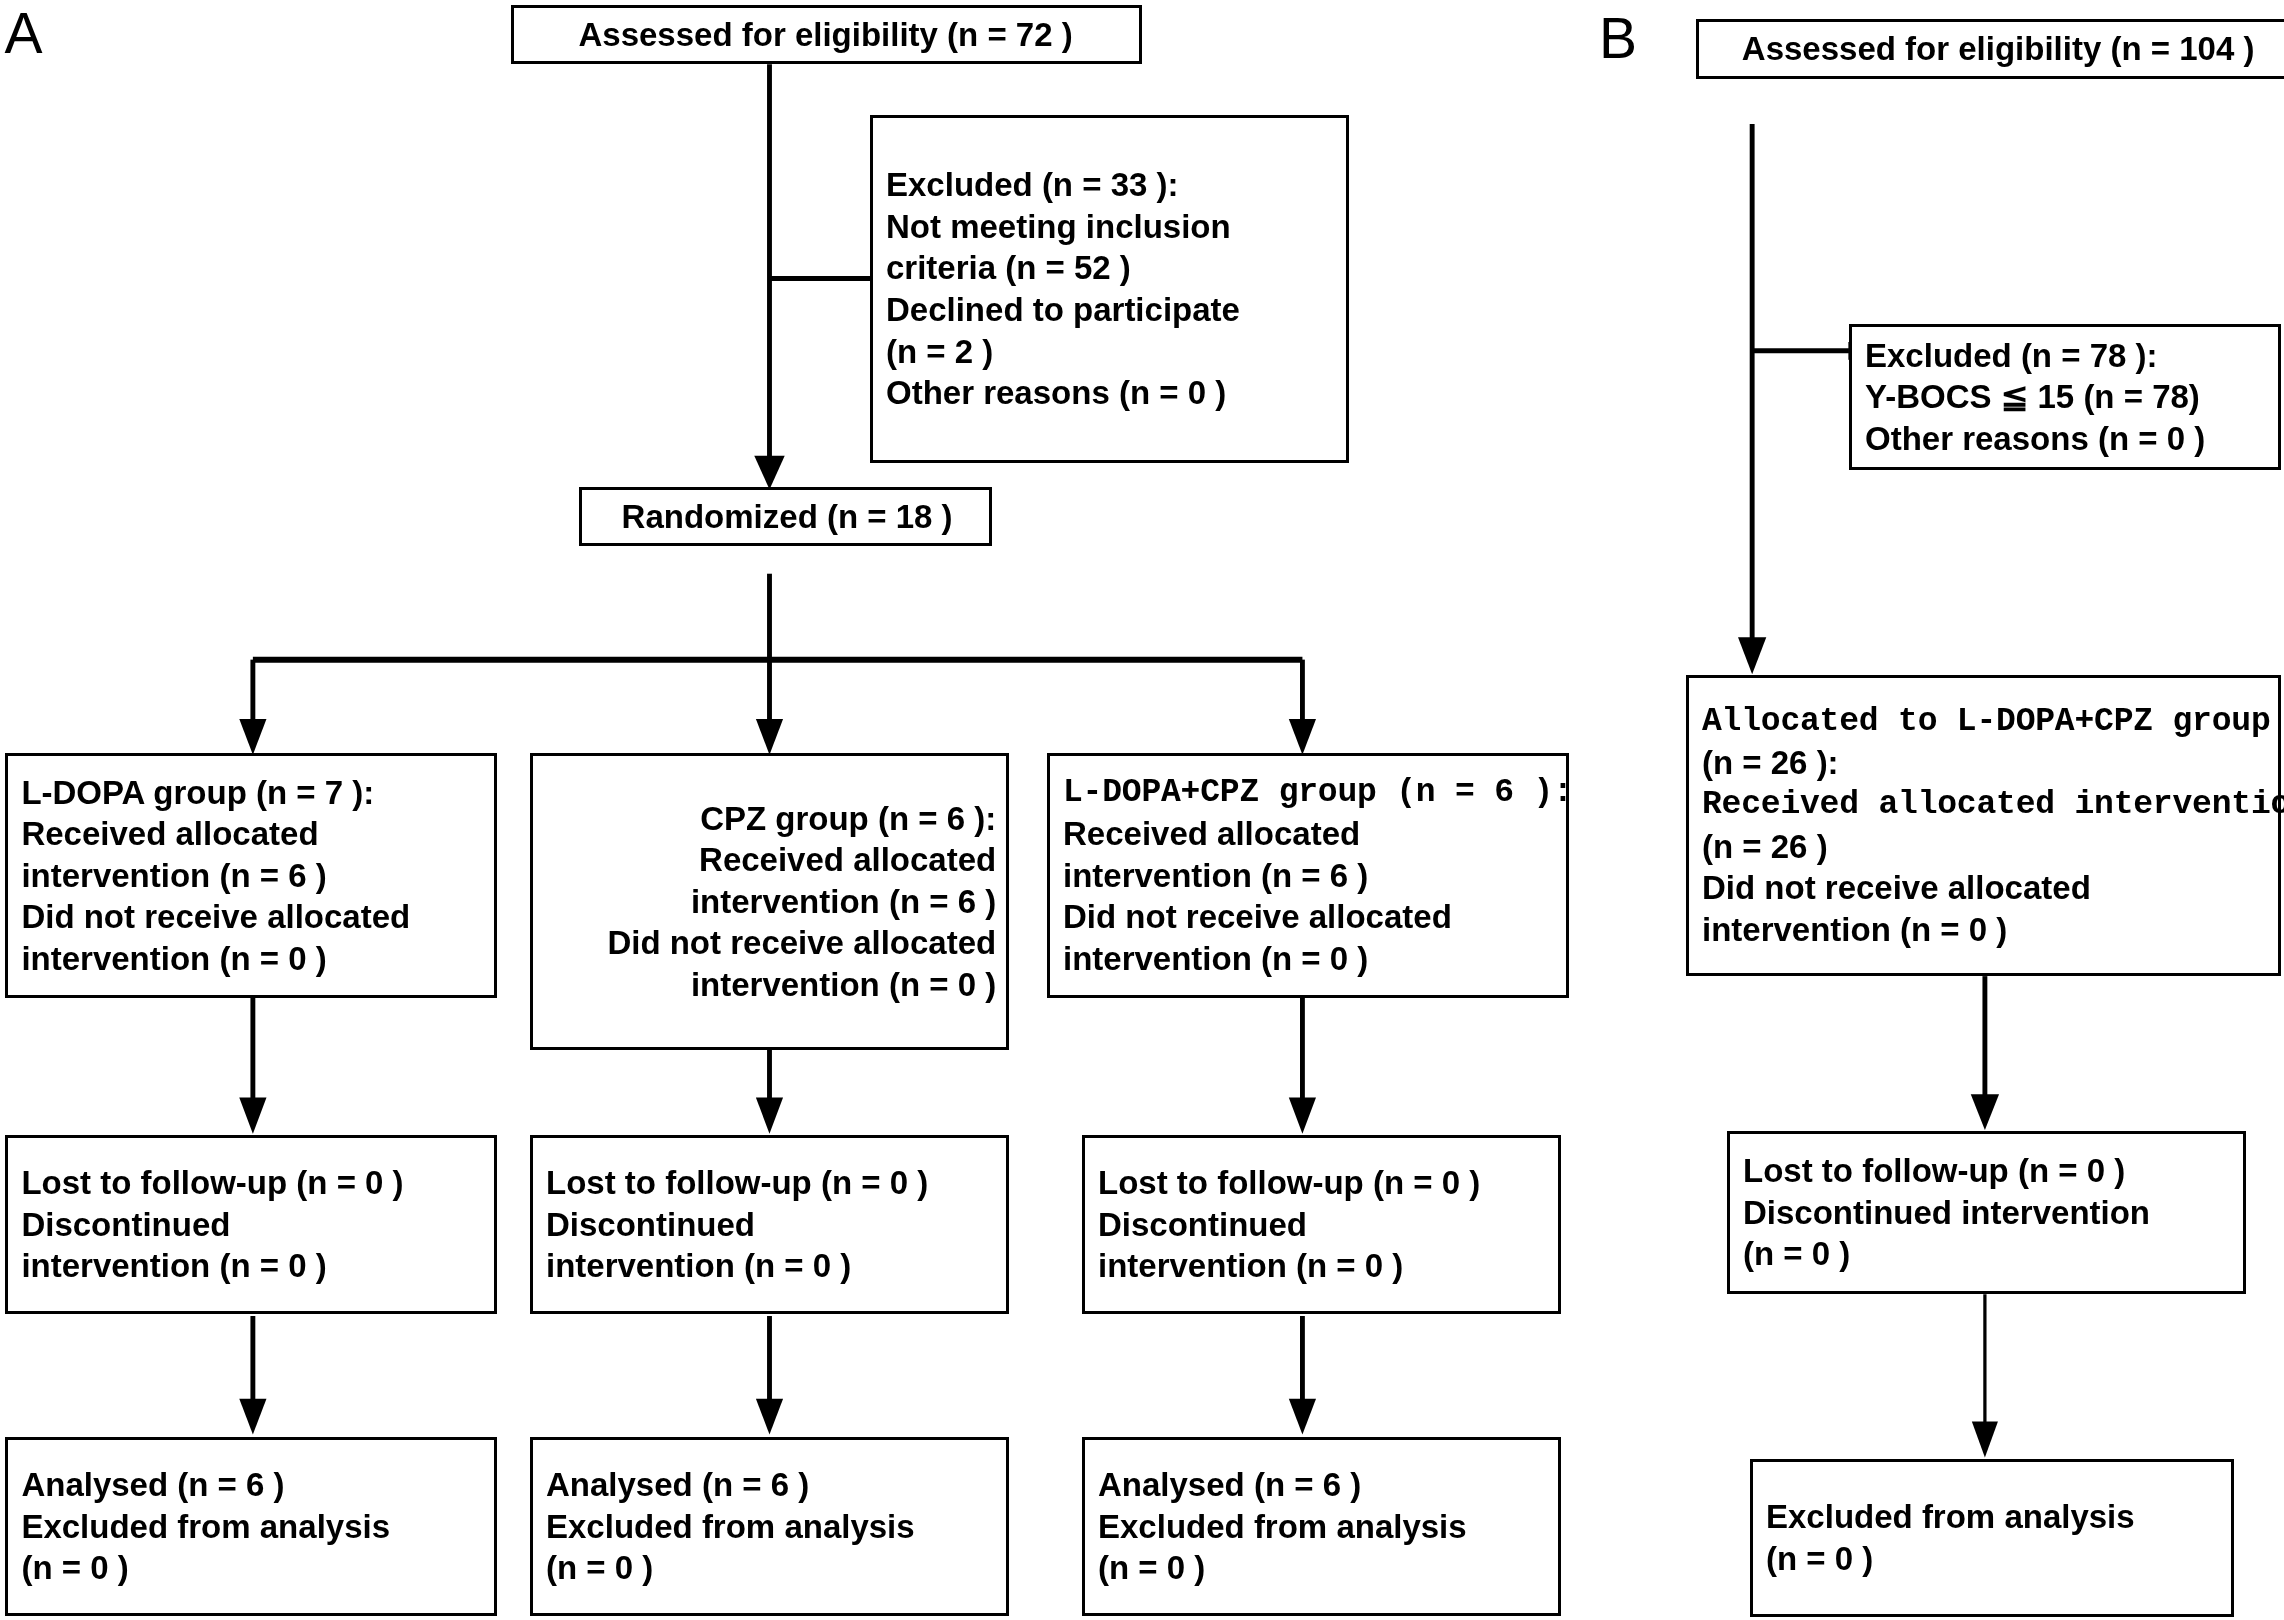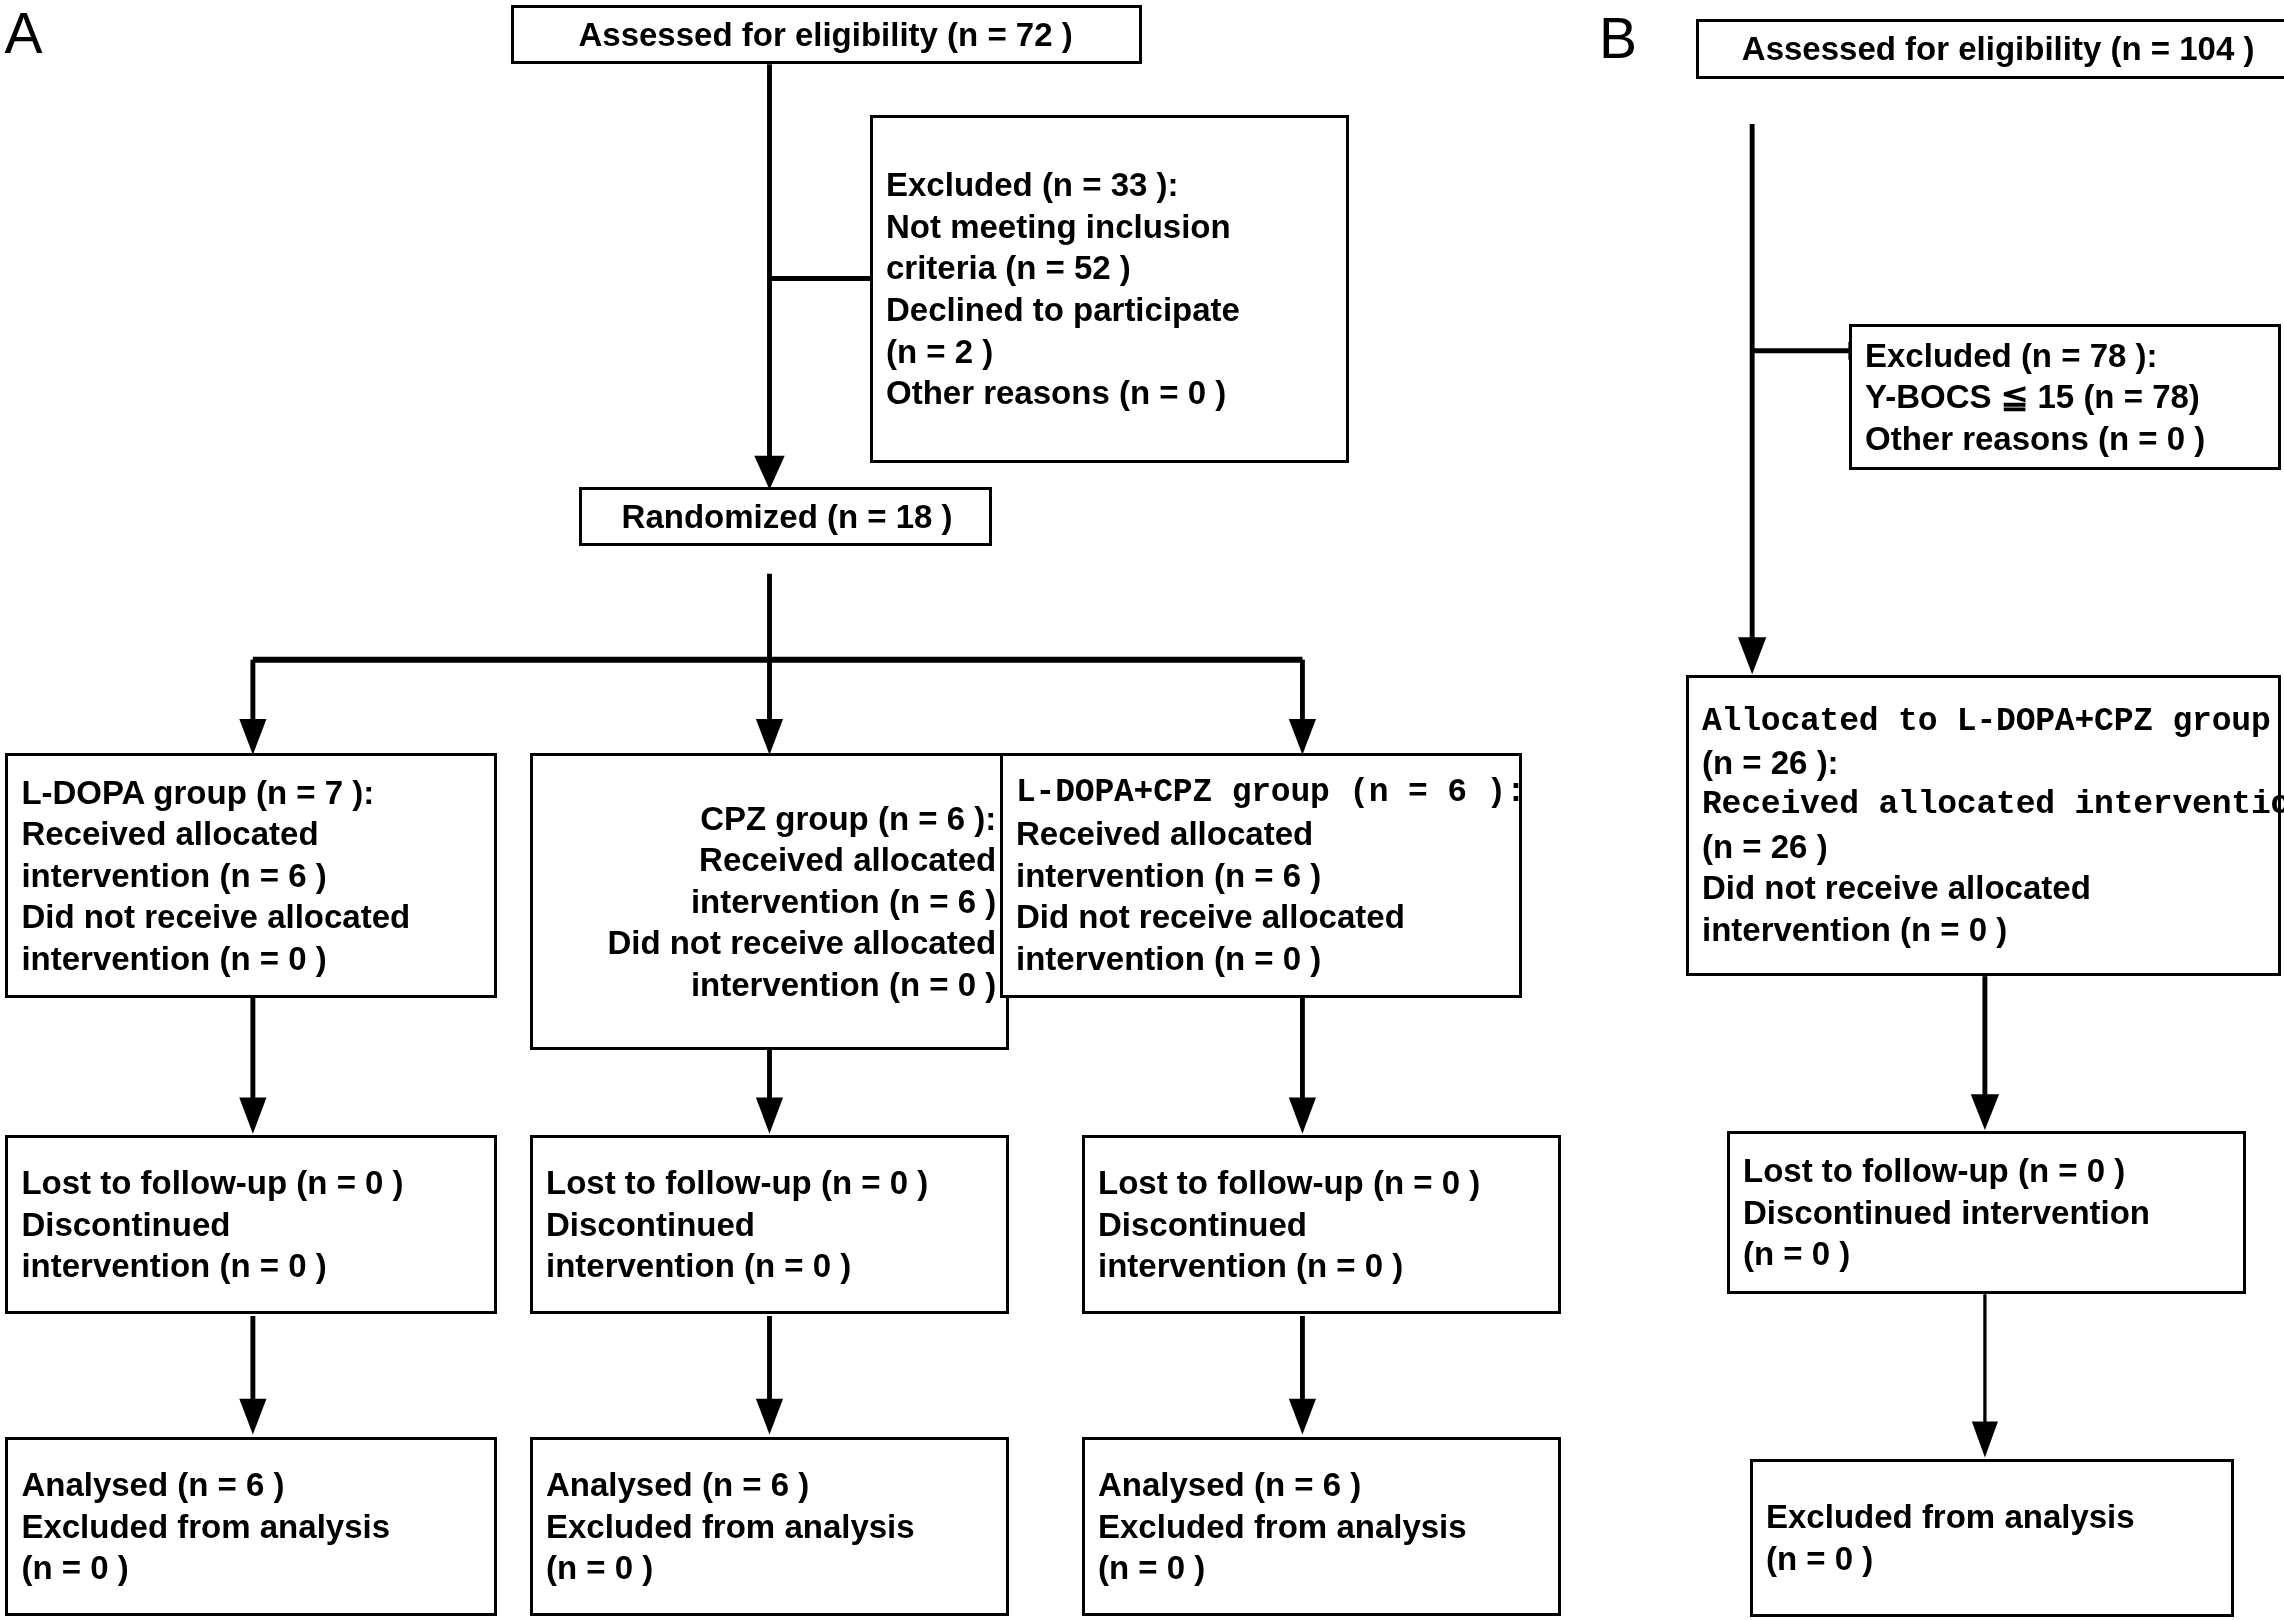--- a/index.html
+++ b/index.html
@@ -152,21 +152,21 @@
     <div class="ln">Lost to follow-up (n = 0 )</div>
     <div class="ln">Discontinued</div>
     <div class="ln">intervention (n = 0 )</div>
   </div>
   <div class="fbox" style="left:530px;top:1437px;width:479px;height:179px;">
     <div class="ln">Analysed (n = 6 )</div>
     <div class="ln">Excluded from analysis</div>
     <div class="ln">(n = 0 )</div>
   </div>
 
-  <div class="fbox" style="left:1000px;top:753px;width:522px;height:245px;">
+  <div class="fbox" style="left:1047px;top:753px;width:522px;height:245px;">
     <div class="ln wide">L-DOPA+CPZ group (n = 6 ):</div>
     <div class="ln">Received allocated</div>
     <div class="ln">intervention (n = 6 )</div>
     <div class="ln">Did not receive allocated</div>
     <div class="ln">intervention (n = 0 )</div>
   </div>
   <div class="fbox" style="left:1082px;top:1135px;width:479px;height:179px;">
     <div class="ln">Lost to follow-up (n = 0 )</div>
     <div class="ln">Discontinued</div>
     <div class="ln">intervention (n = 0 )</div>

